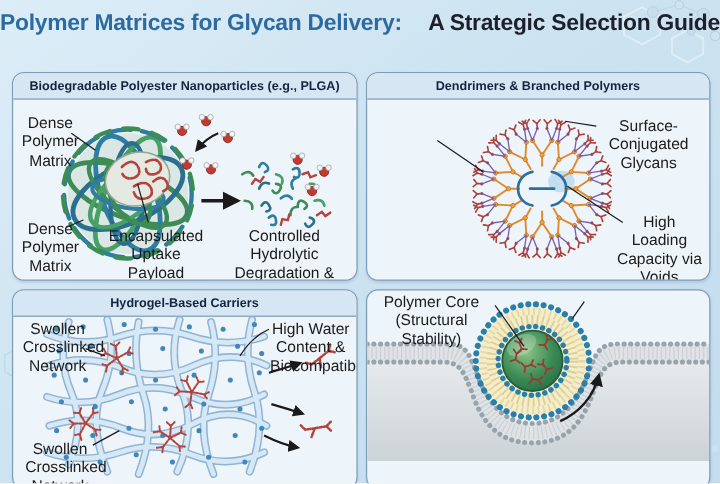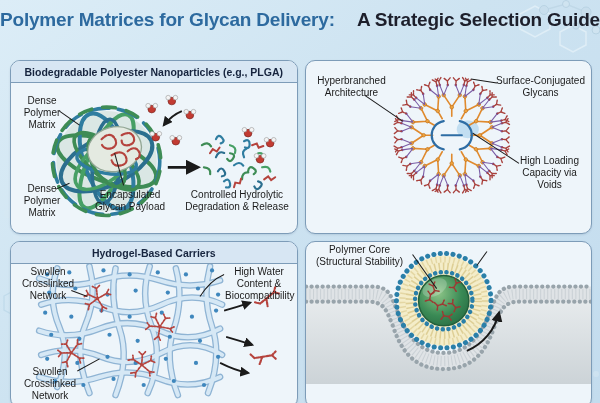--- a/index.html
+++ b/index.html
@@ -25,21 +25,21 @@
     box-shadow:0 1px 2px rgba(60,90,120,.15);
   }
   .phead{
     height:21px;background:#d7e6f3;border-bottom:1.5px solid #7d9cb8;
     display:flex;align-items:center;justify-content:center;
     font-size:10.5px;font-weight:bold;color:#16243e;white-space:nowrap;
   }
   .pbody{position:relative;width:100%;height:calc(100% - 22.5px);}
   .pbody svg{position:absolute;left:0;top:0;width:100%;height:100%;z-index:1;}
   .lbl{
-    position:absolute;z-index:3;font-size:10px;line-height:1.18;color:#1b1b1b;
+    position:absolute;z-index:3;font-size:13px;line-height:1.18;color:#1b1b1b;
     white-space:pre-line;text-align:center;
   }
 </style>
 </head>
 <body>
 
 <div class="canvas">
 
   <svg class="deco" width="600" height="403" viewBox="0 0 600 403">
     <g opacity="0.55">
@@ -160,27 +160,28 @@
             <path d="M112,102 L103,70"></path>
           </g>
         </svg>
         <div class="lbl" style="left:4px;top:12px;width:54px">Dense
 Polymer
 Matrix</div>
         <div class="lbl" style="left:4px;top:100px;width:54px">Dense
 Polymer
 Matrix</div>
         <div class="lbl" style="left:78px;top:106px;width:82px">Encapsulated
-Glycan Payload</div>
+Uptake Payload</div>
         <div class="lbl" style="left:170px;top:106px;width:112px">Controlled Hydrolytic
 Degradation &amp; Release</div>
       </div>
     </section>
 
     <section class="panel">
+      <div class="phead">Dendrimers &amp; Branched Polymers</div>
       <div class="pbody">
         <svg viewBox="0 0 284 149">
           <defs>
             <g id="sec">
               <path d="M0,-19 L0,-28 M0,-28 L-8,-40 M0,-28 L8,-40" stroke="#e08a2e" stroke-width="1.6" fill="none" stroke-linecap="round"></path>
               <g fill="#f0a23c" stroke="#b96e1c" stroke-width="0.6">
                 <circle cx="0" cy="-28" r="1.8"></circle>
                   <circle cx="-8" cy="-40" r="1.8"></circle>
                   <circle cx="8" cy="-40" r="1.8"></circle>
               </g>
@@ -220,22 +221,20 @@
               <path d="M-10,0 L10,0"></path>
             </g>
           </g>
 
           <g stroke="#1a1a1a" stroke-width="1" fill="none">
             <path d="M58,34 L96,60"></path>
             <path d="M190,22 L164,18"></path>
             <path d="M212,102 L166,72"></path>
           </g>
         </svg>
-        <div class="lbl" style="left:4px;top:14px;width:84px">Hyperbranched
-Architecture</div>
         <div class="lbl" style="left:188px;top:14px;width:94px">Surface-Conjugated
 Glycans</div>
         <div class="lbl" style="left:208px;top:94px;width:72px">High Loading
 Capacity via
 Voids</div>
       </div>
     </section>
 
     <section class="panel">
       <div class="phead">Hydrogel-Based Carriers</div>

